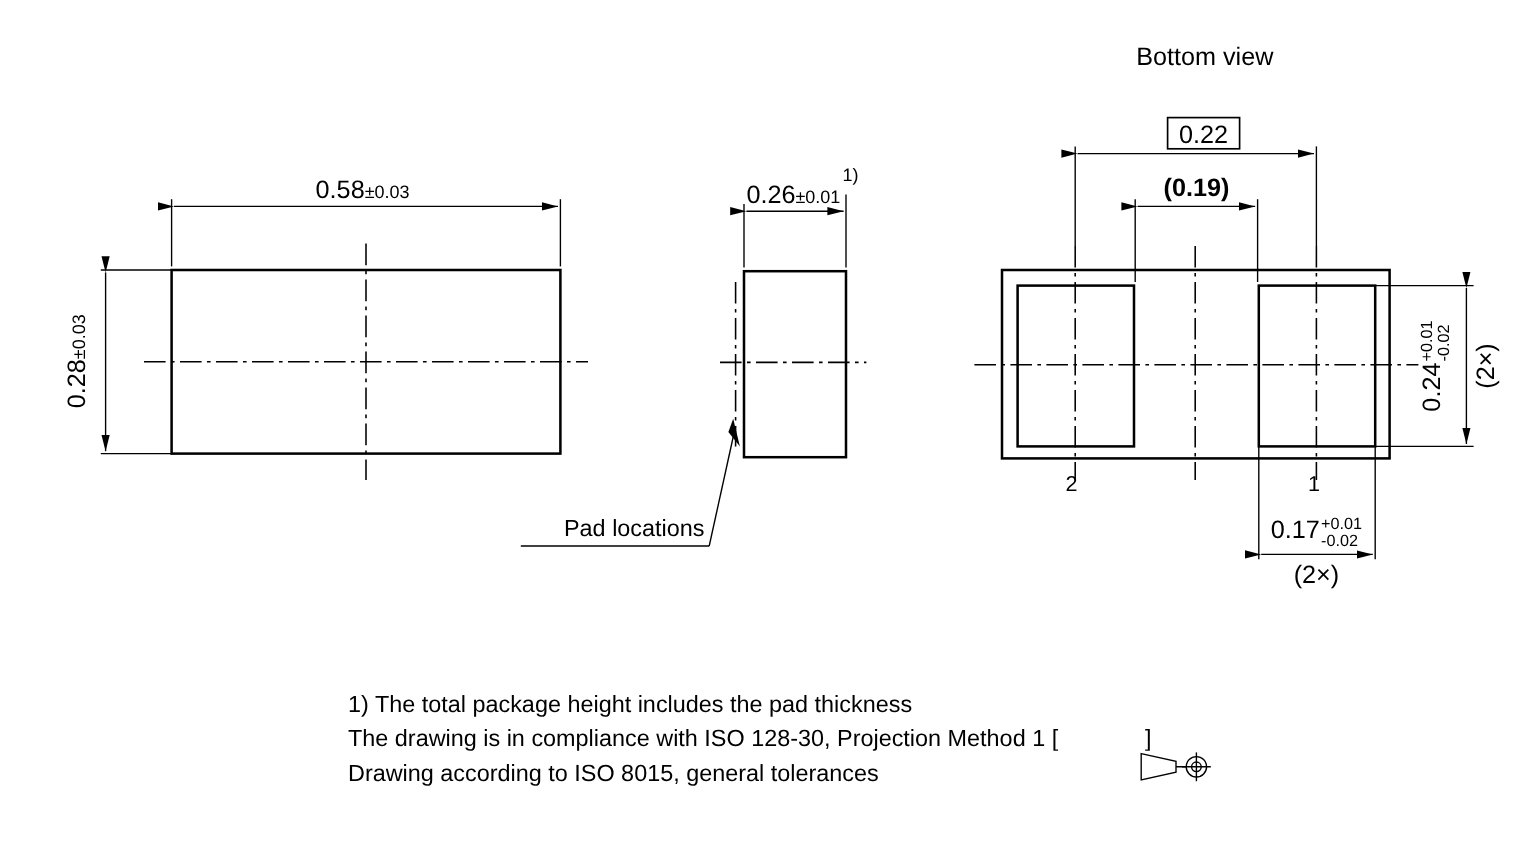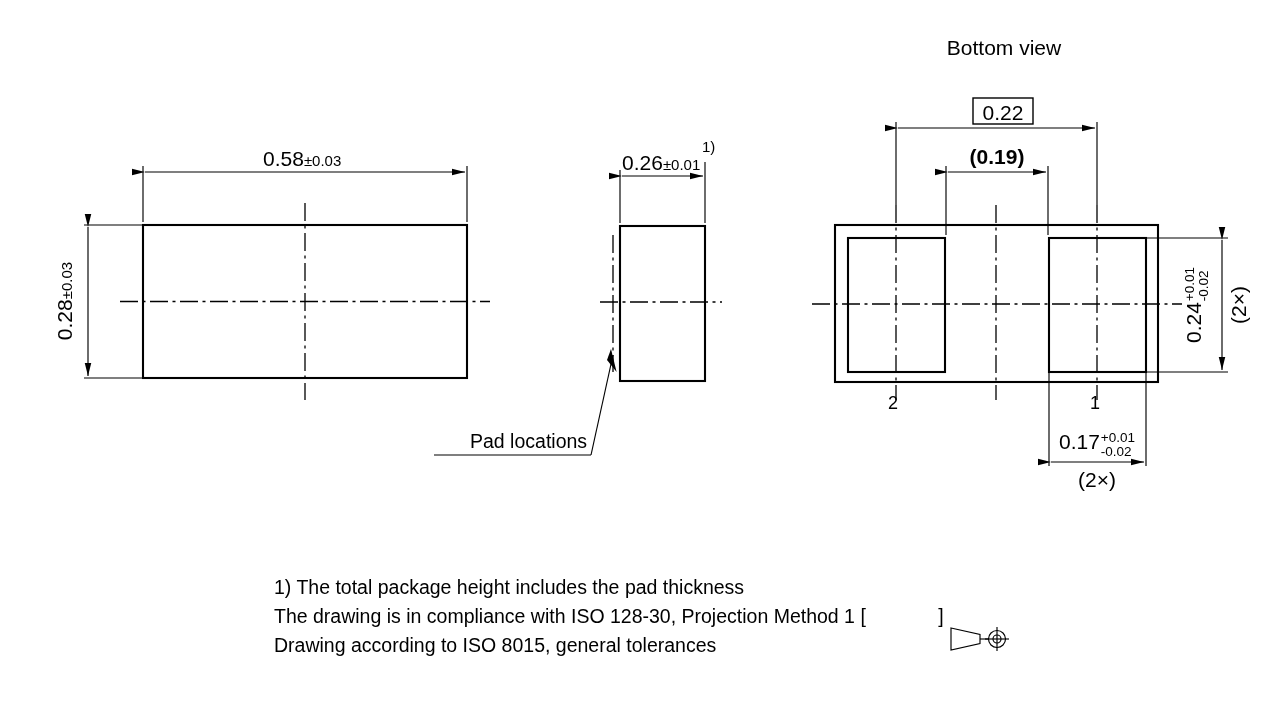--- a/index.html
+++ b/index.html
@@ -178,21 +178,21 @@
     <span class="dim">(2×)</span>
   </div>
 
   <div style="position:absolute;left:893px;top:393px;transform:translateX(-50%);">
     <span class="pin">2</span>
   </div>
   <div style="position:absolute;left:1095px;top:393px;transform:translateX(-50%);">
     <span class="pin">1</span>
   </div>
 
-  <div style="position:absolute;left:274px;top:573px;">
+  <div style="position:absolute;left:290px;top:573px;">
     <div class="note" style="line-height:29px;">1) The total package height includes the pad thickness</div>
     <div class="note" style="line-height:29px;white-space:nowrap;text-align:center;">
       <span>The drawing is in compliance with ISO 128-30, Projection Method 1 [</span>
       <span style="display:inline-block;width:67px;"></span><span>]</span>
     </div>
     <div class="note" style="line-height:29px;">Drawing according to ISO 8015, general tolerances</div>
   </div>
 
 </div>
 

